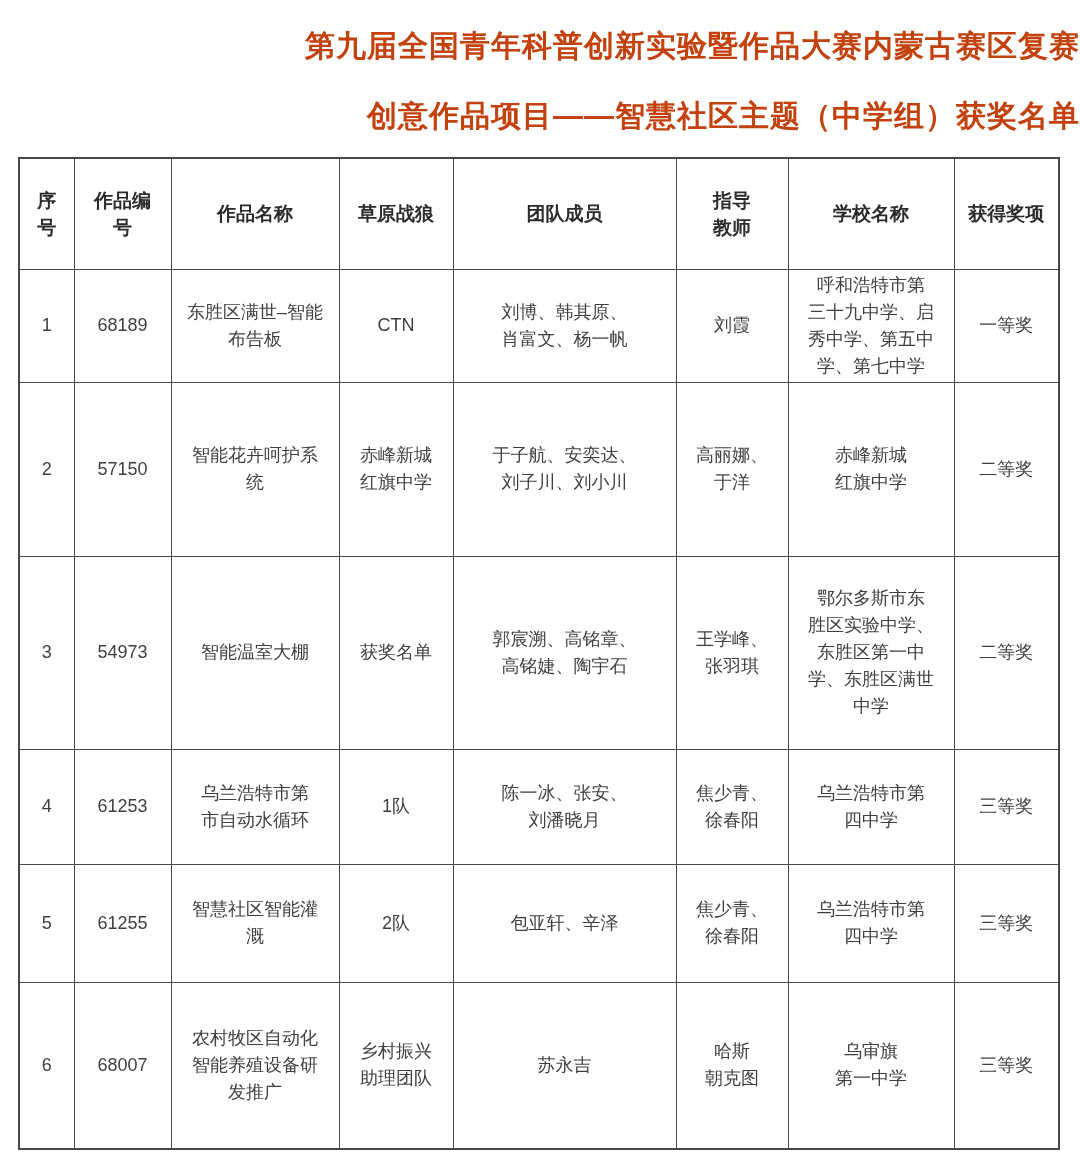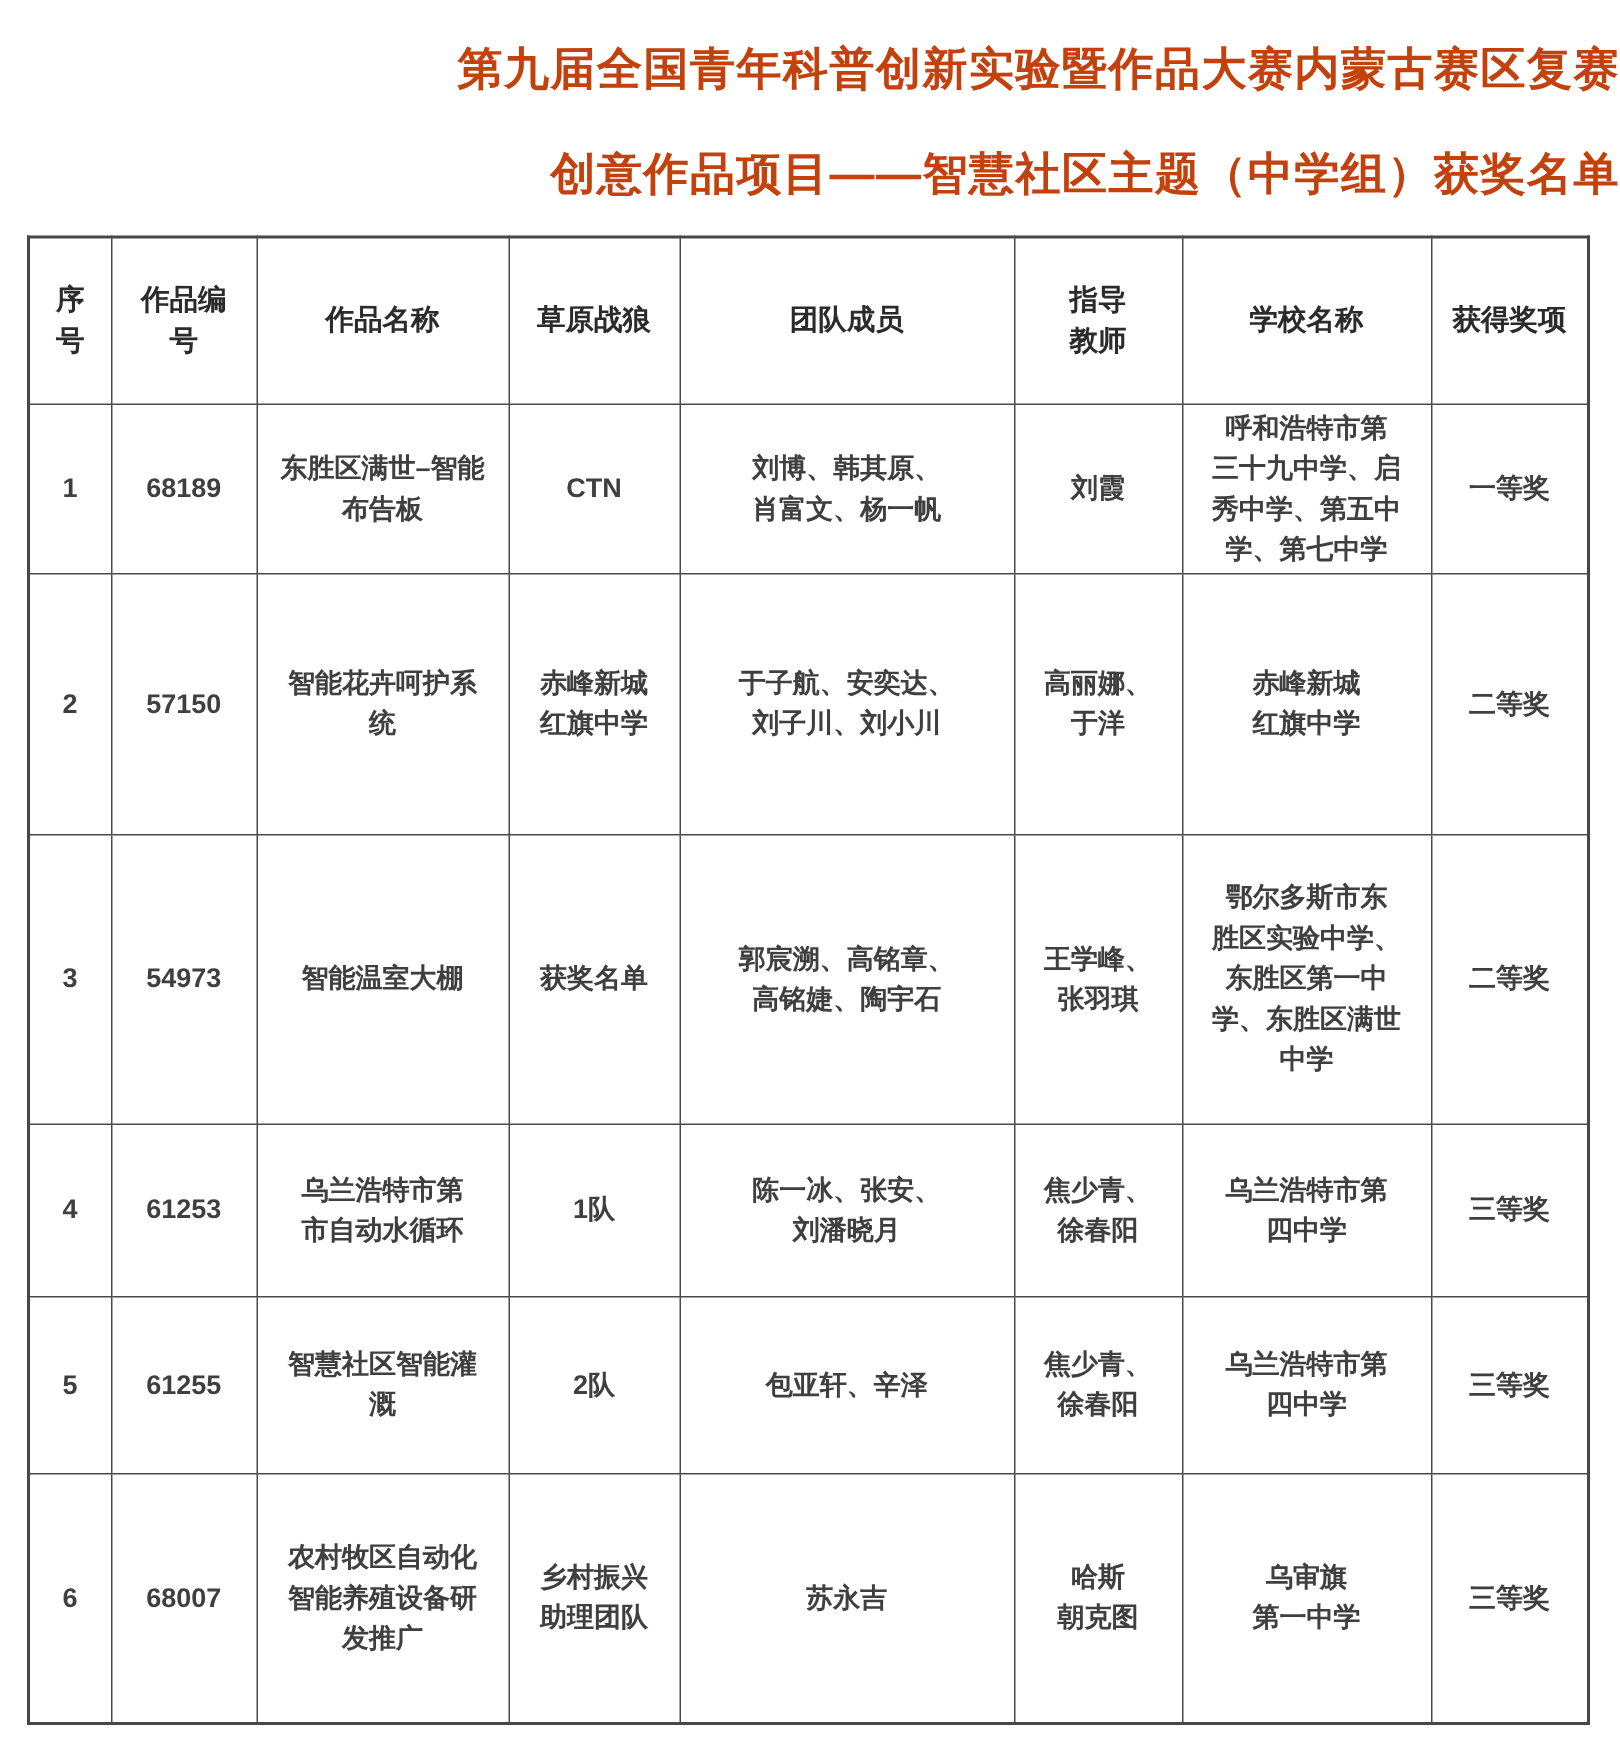--- a/index.html
+++ b/index.html
@@ -46,21 +46,21 @@
     overflow: hidden;
   }
   table.awards th {
     font-size: 19px;
     font-weight: bold;
     color: #2b2b2b;
     line-height: 27px;
   }
   table.awards td {
     font-size: 18px;
-    font-weight: bold;
+    font-weight: normal;
     color: #3f3f3f;
     line-height: 27px;
   }
   tr.h-row  { height: 111px; }
   tr.row-1  { height: 110px; }
   tr.row-2  { height: 174px; }
   tr.row-3  { height: 193px; }
   tr.row-4  { height: 115px; }
   tr.row-5  { height: 118px; }
   tr.row-6  { height: 167px; }

